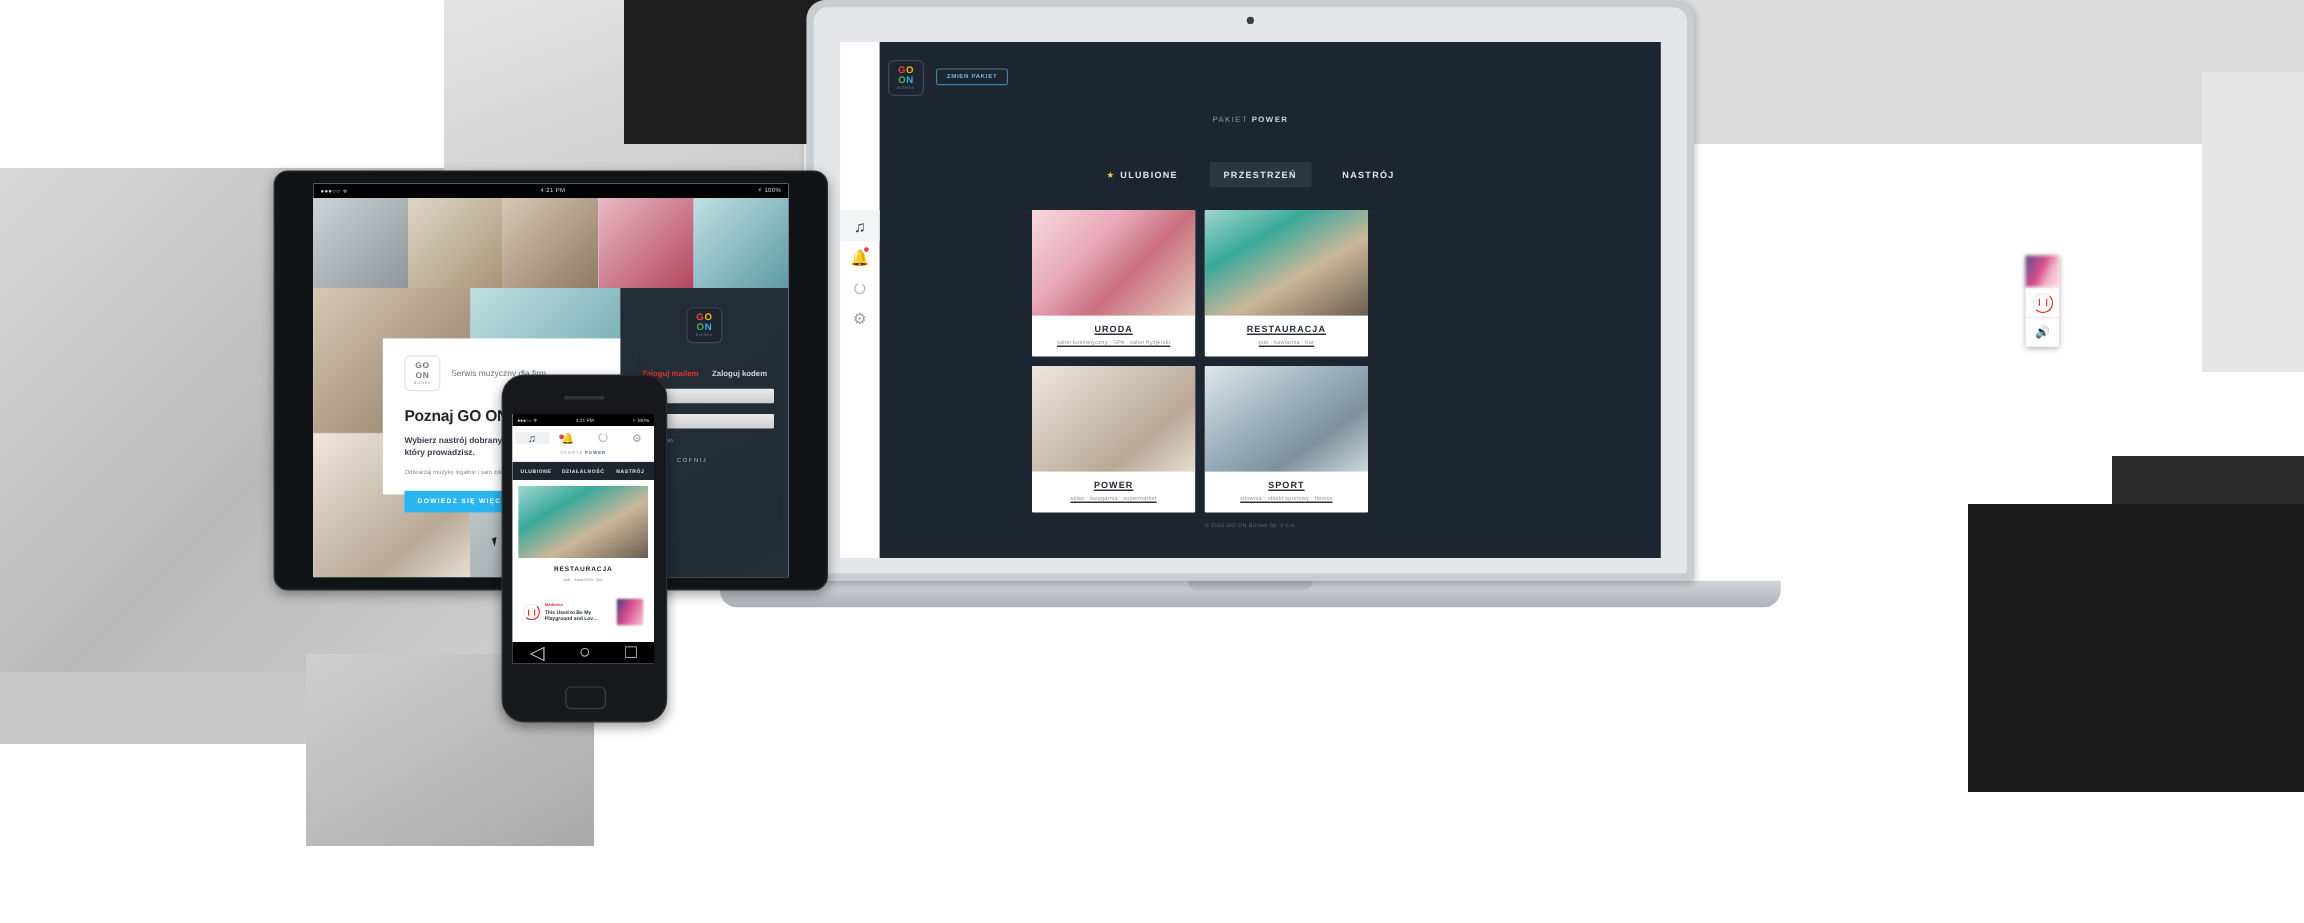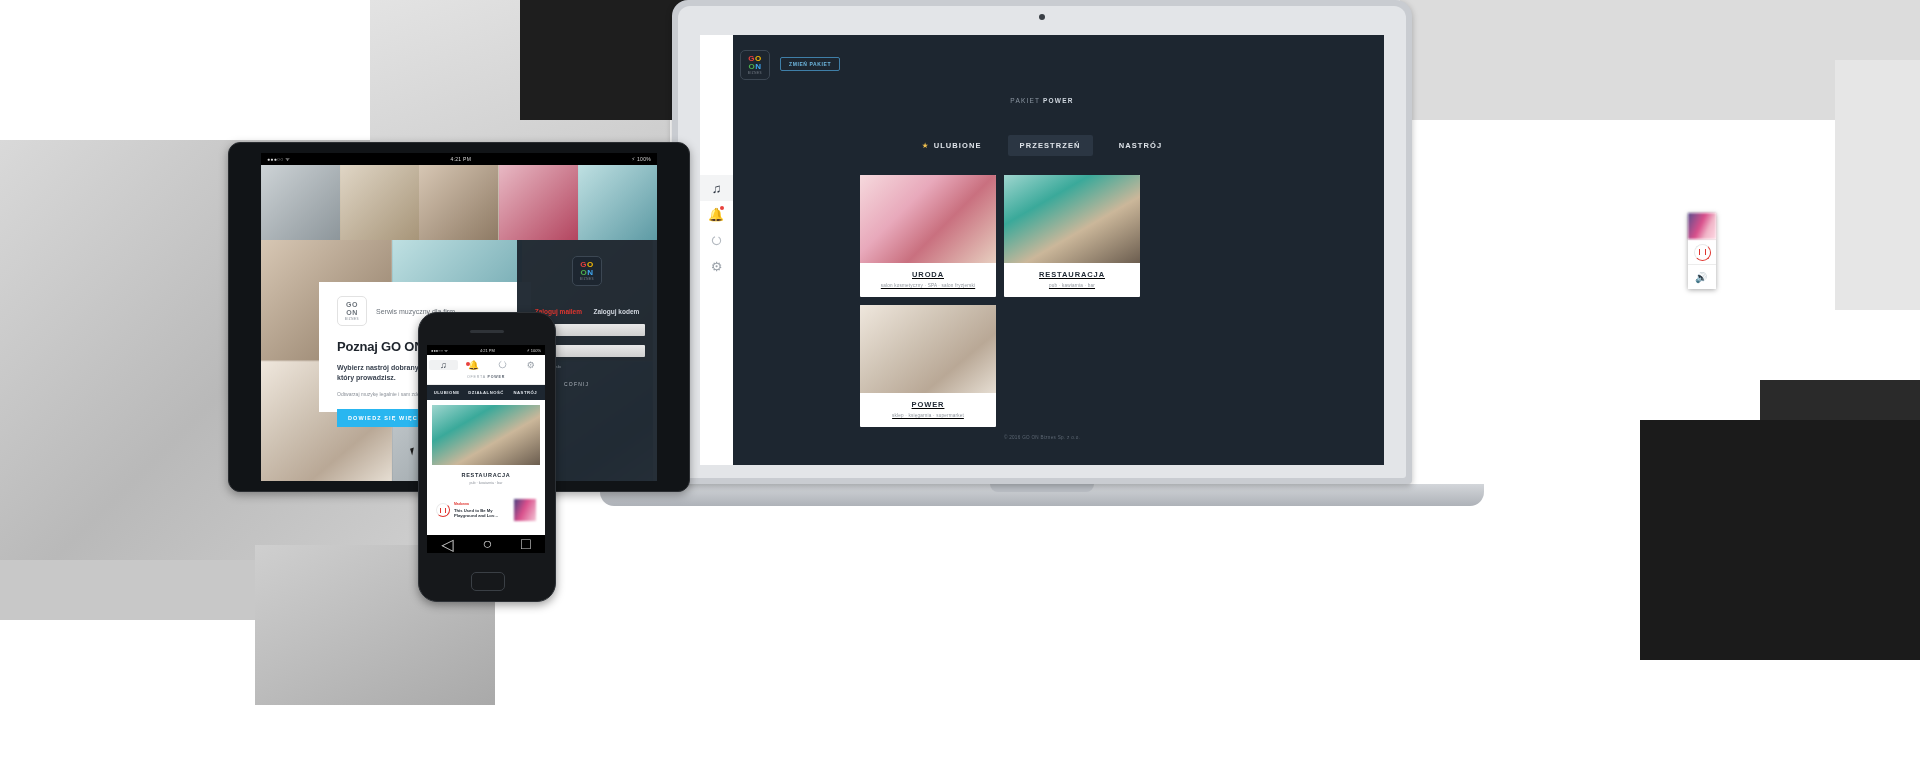--- a/index.html
+++ b/index.html
@@ -261,20 +261,27 @@
           </div>
         </div>
         <div class="grow">
           <div class="card">
             <div class="card-img im4"></div>
             <div class="card-txt">
               <div class="card-t">POWER</div>
               <div class="card-s">sklep · księgarnia · supermarket</div>
             </div>
           </div>
+          <div class="card">
+            <div class="card-img im6"></div>
+            <div class="card-txt">
+              <div class="card-t">SPORT</div>
+              <div class="card-s">siłownia · obiekt sportowy · fitness</div>
+            </div>
+          </div>
         </div>
       </div>
 
       <div class="foot">© 2016 GO ON Biznes Sp. z o.o.</div>
     </div>
   </div>
 </div>
 
 <div id="player">
   <div class="pl-art"></div>

